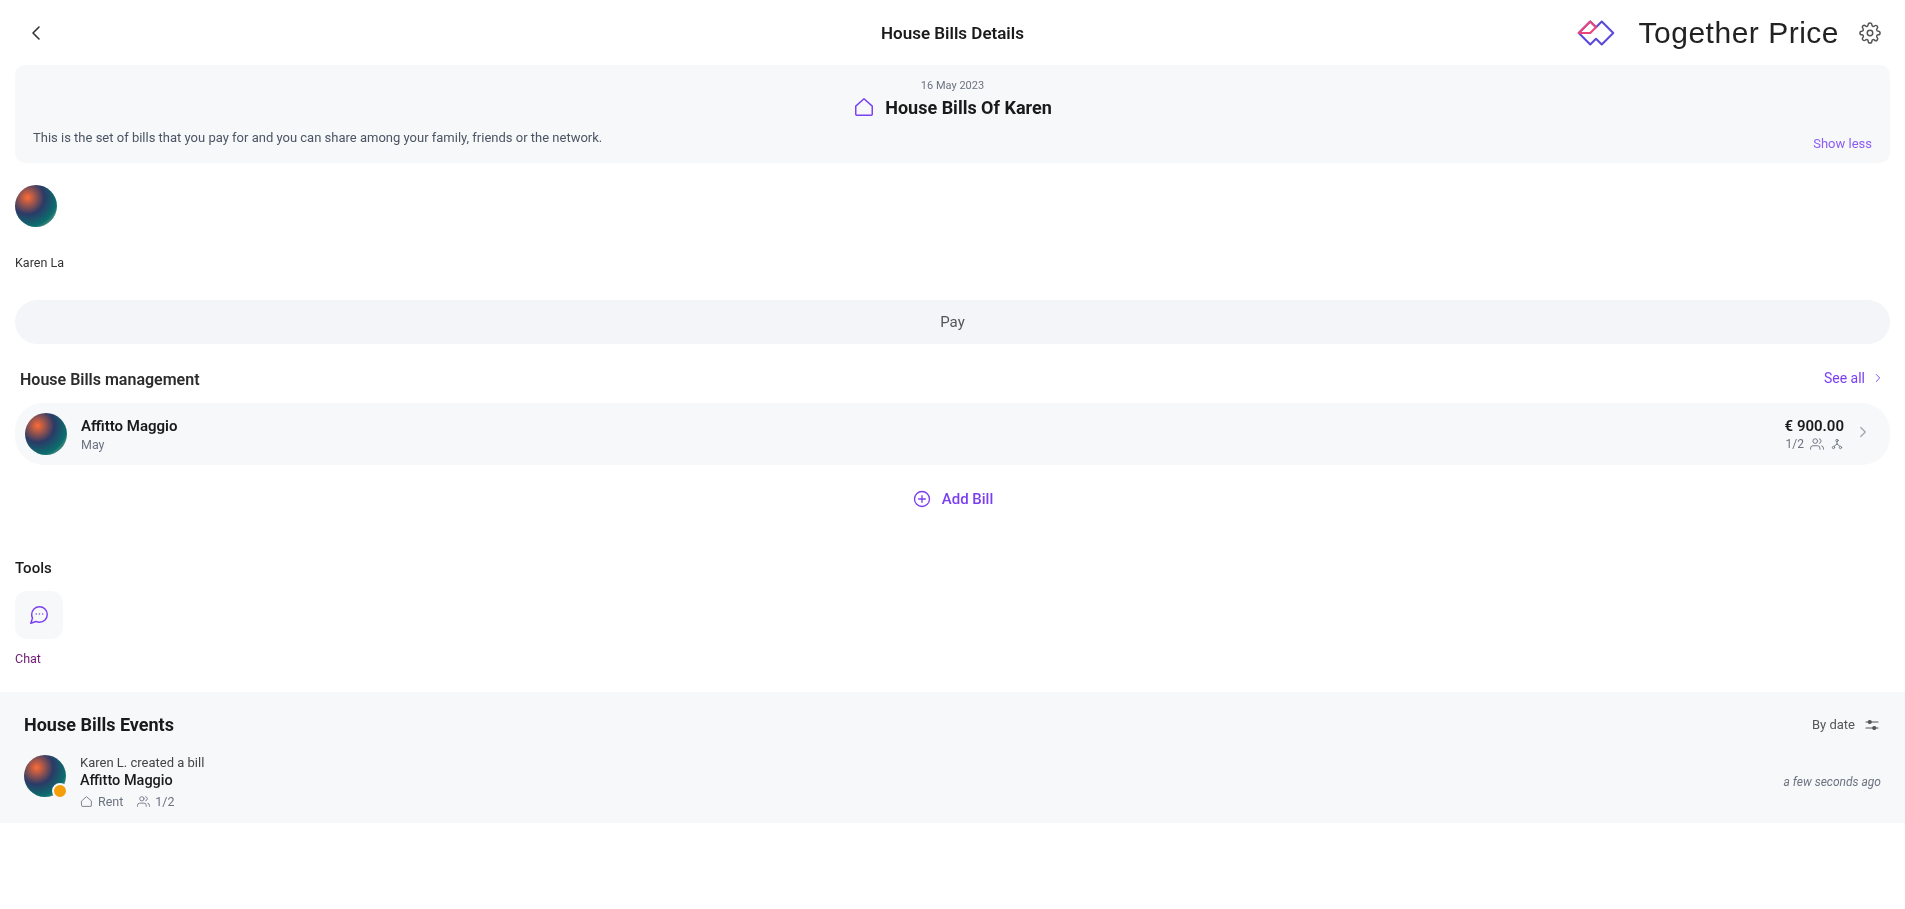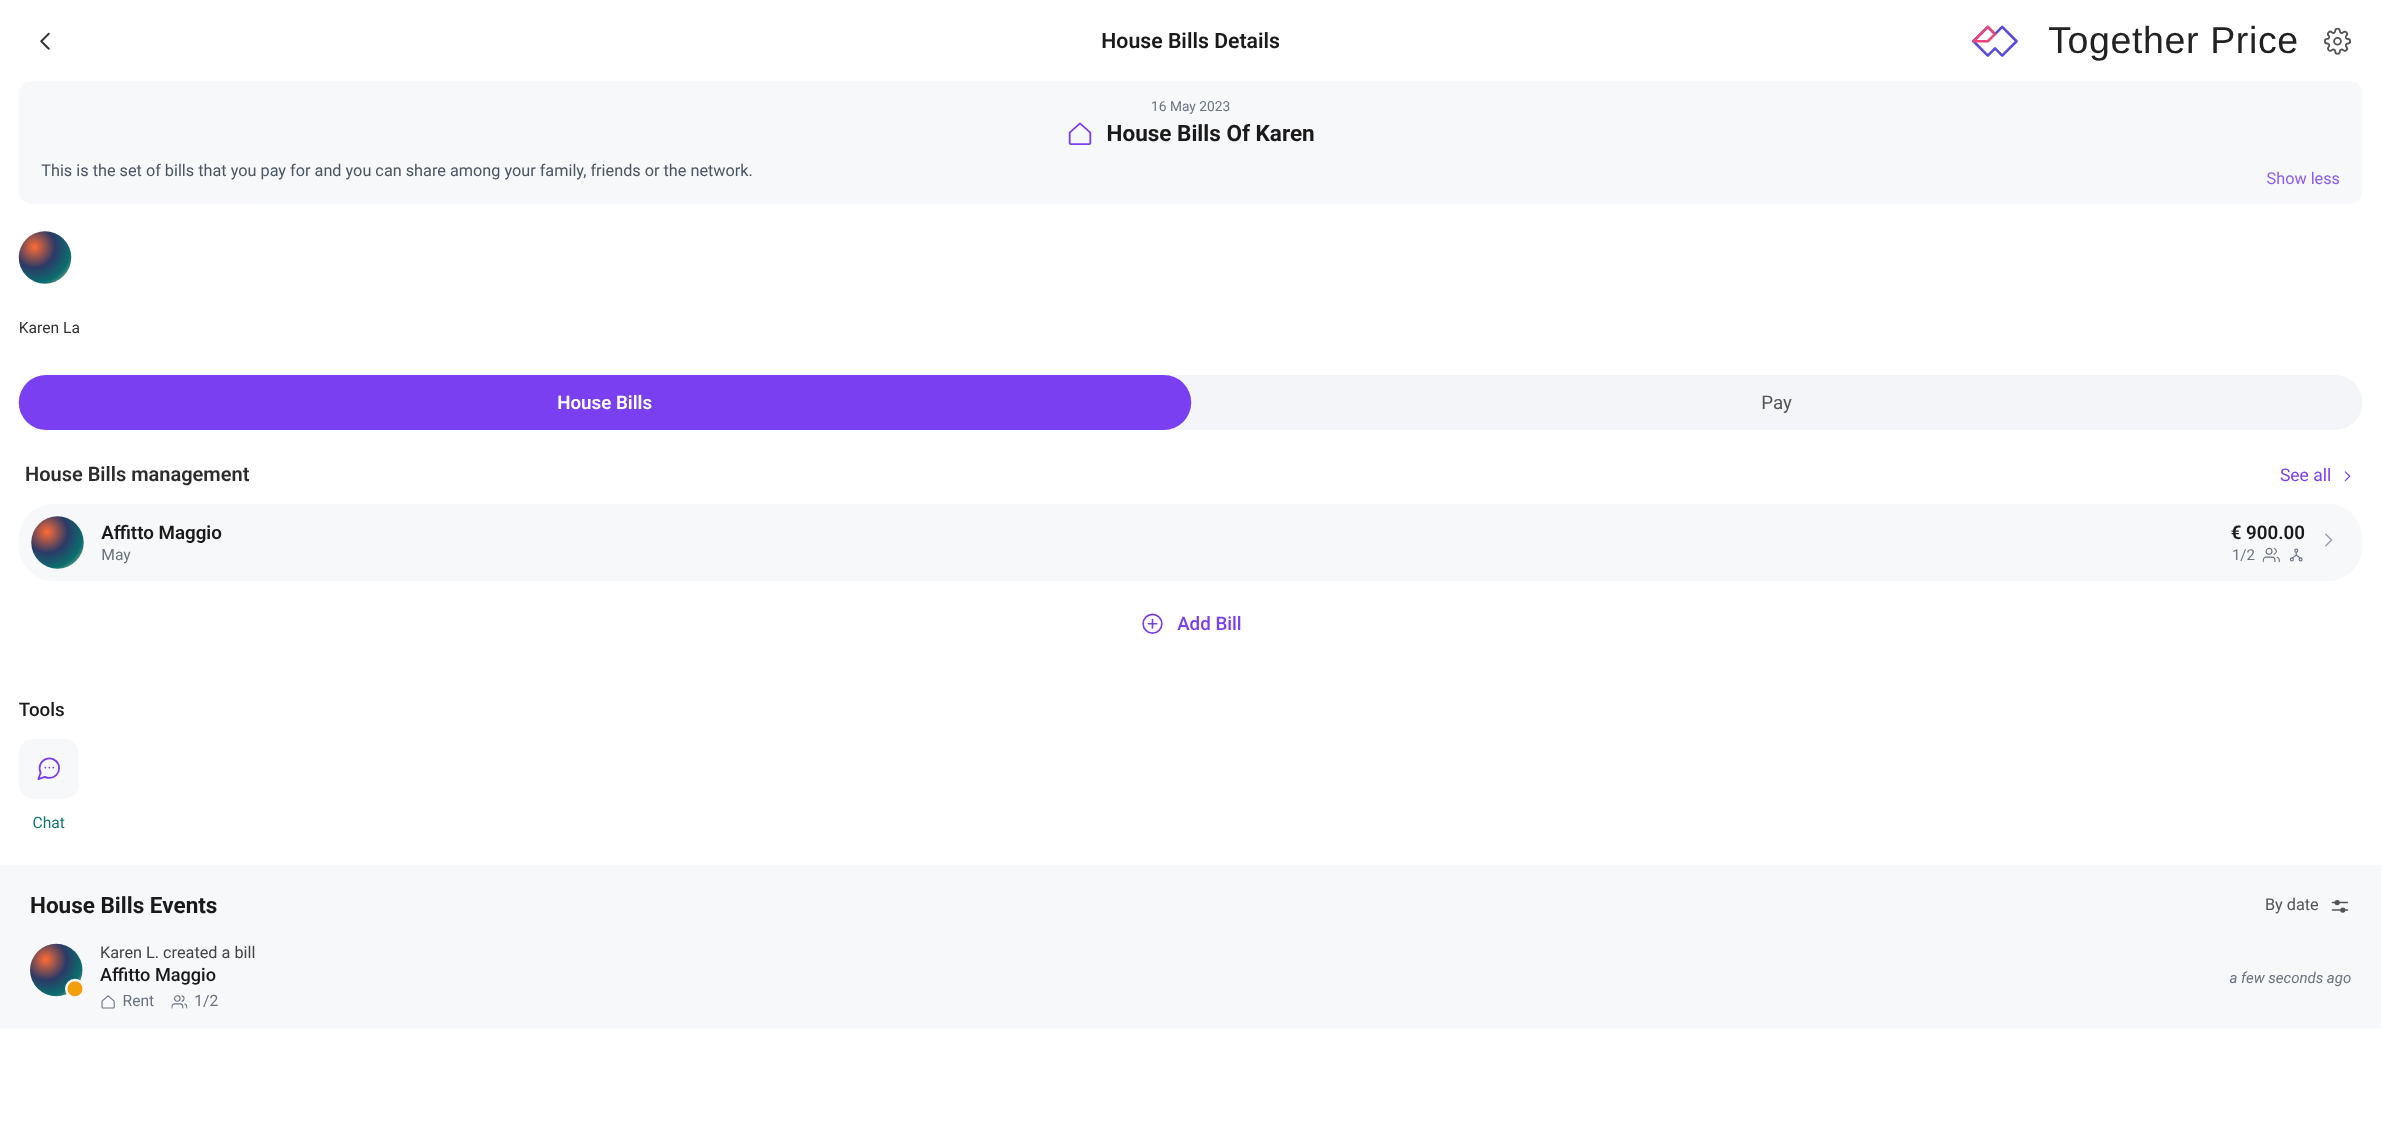--- a/index.html
+++ b/index.html
@@ -141,21 +141,21 @@
   }
   .tab.active{
     background:var(--purple);
     color:#fff;
     font-weight:600;
   }
   
   .sec-row{
     margin:26px 20px 0;
     display:flex;
-    align-items:flex-end;
+    align-items:flex-start;
     justify-content:space-between;
     gap:20px;
   }
   .sec-title{
     font-size:16px;
     font-weight:600;
     color:#2c2c2c;
   }
   .see-all{
     display:flex;
@@ -224,22 +224,21 @@
     width:48px;height:48px;
     border-radius:12px;
     background:var(--grey-light);
     display:flex;align-items:center;justify-content:center;
     color:var(--purple);
     cursor:pointer;
   }
   .tool-name{
     margin-top:12px;
     font-size:12.5px;
-    color:#0f766e;
-    text-align:center;
+    color:#701a75;
     width:48px;
   }
   
   .events{
     margin:26px 0 0;
     background:var(--grey-light);
     padding:22px 24px 14px;
   }
   .events .hdr-row{
     display:flex;
@@ -321,21 +320,20 @@
   <div class="info-desc">This is the set of bills that you pay for and you can share among your family, friends or the network.</div>
   <div class="show-less">Show less</div>
 </div>
 
 <div class="owner">
   <div class="avatar"></div>
   <div class="name">Karen La</div>
 </div>
 
 <div class="tabs">
-  <div class="tab active">House Bills</div>
   <div class="tab">Pay</div>
 </div>
 
 <div class="sec-row">
   <div class="sec-title">House Bills management</div>
   <div class="see-all">
     <span>See all</span>
     <svg viewBox="0 0 24 24">
         <polyline points="9 18 15 12 9 6"></polyline>
       </svg>

